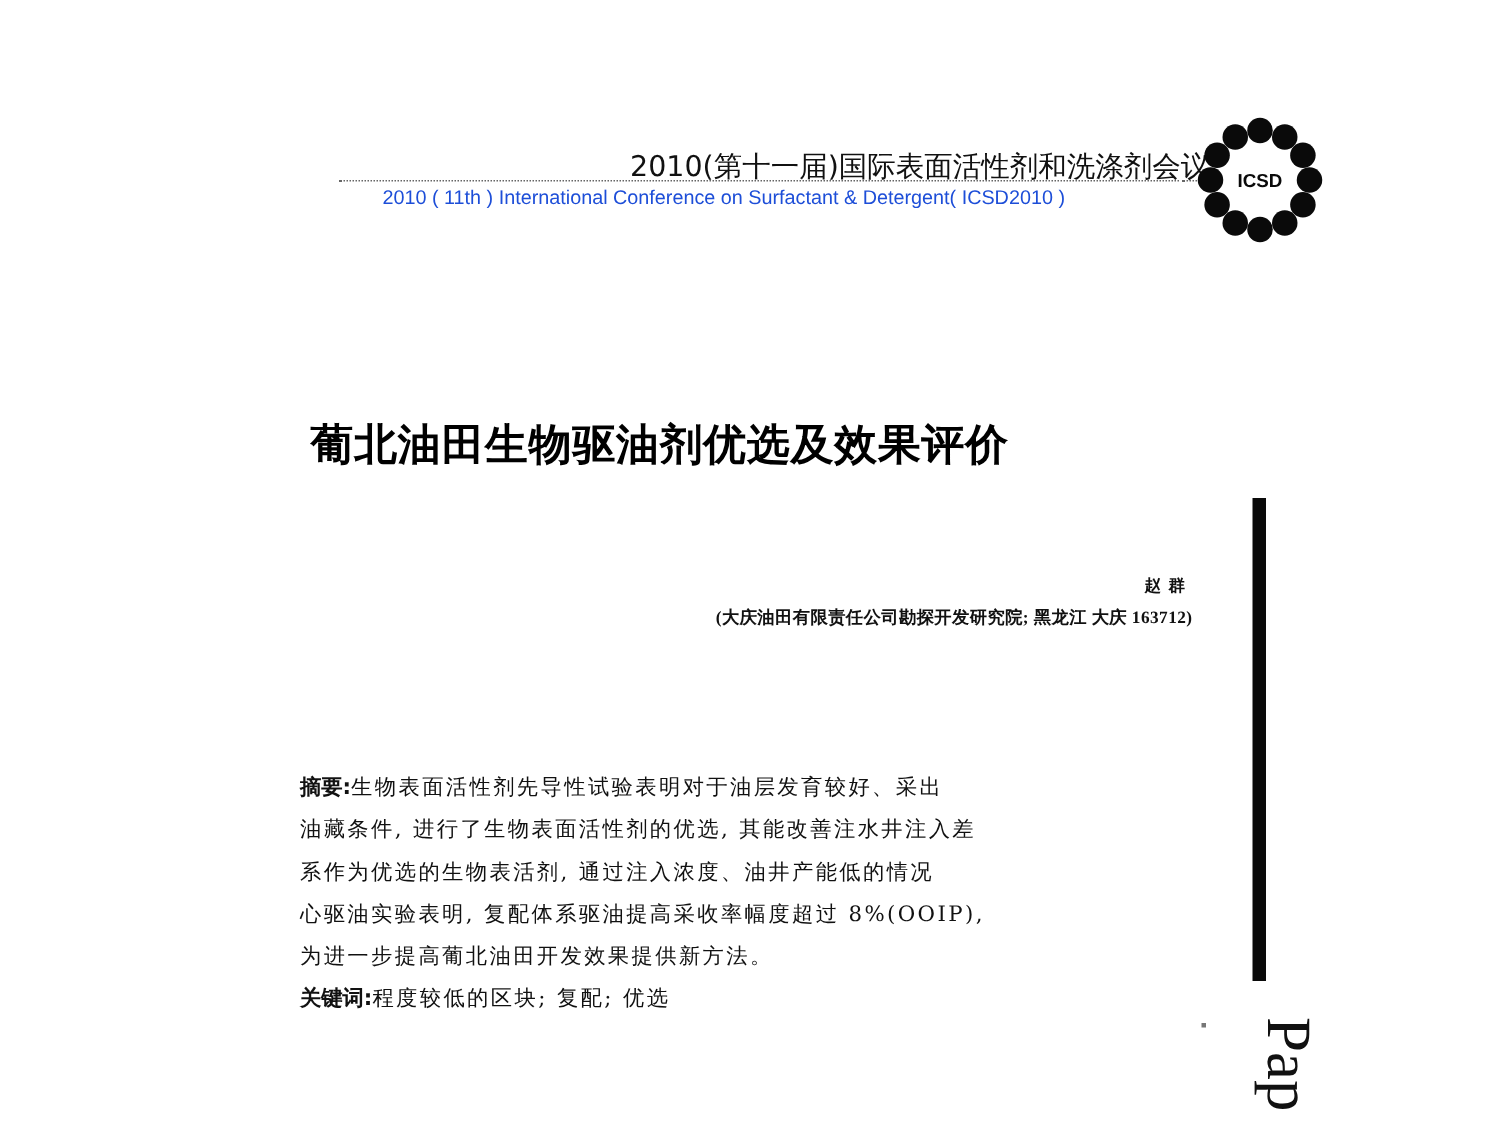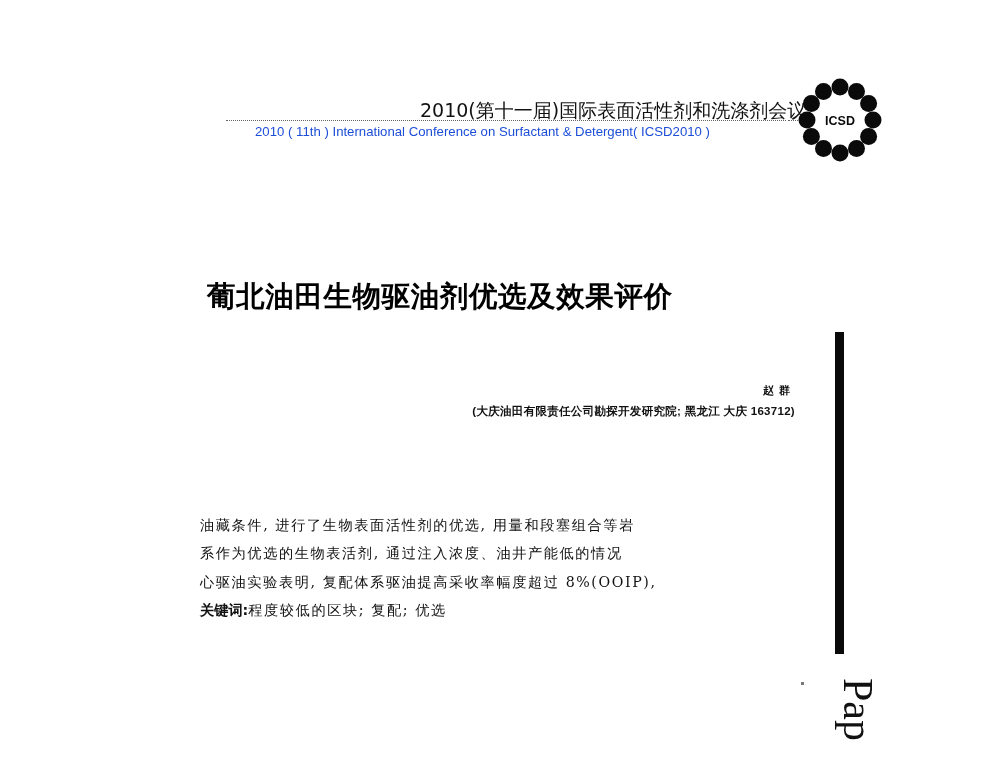--- a/index.html
+++ b/index.html
@@ -20,21 +20,21 @@
     .logo { position: absolute; left: 798px; top: 78px; width: 84px; height: 84px; }
 
     .title { position: absolute; left: 207px; top: 278px;
              font-family: "DejaVu Serif", serif; font-weight: bold; font-size: 28.5px;
              letter-spacing: 0.6px; white-space: nowrap; color: #000000; }
 
     .author { position: absolute; right: 205px; top: 383px;
               font-family: "DejaVu Serif", serif; font-weight: bold; 
               font-size: 11px; letter-spacing: 5px; white-space: nowrap; }
     .affil { position: absolute; right: 205px; top: 404px;
-             font-family: Liberation Sans, sans-serif; font-weight: bold; font-size: 11.5px;
+             font-family: Liberation Serif, serif; font-weight: bold; font-size: 11.5px;
              white-space: nowrap; letter-spacing: 0.3px; }
 
     .abstract { position: absolute; left: 200px; top: 511px; width: 525px;
                 font-family: "DejaVu Serif", serif; font-size: 14.2px; line-height: 28.3px;
                 letter-spacing: 1.6px; color: #111; }
     .abstract .line { display: block; white-space: nowrap; }
     .label-bold { font-family: "DejaVu Sans", sans-serif; font-weight: bold; letter-spacing: 0; }
 
     .side-bar { position: absolute; left: 835px; top: 332px; width: 9px; height: 322px;
                 background: #0a0a0a; }
@@ -72,21 +72,23 @@
     <text x="42" y="46.5" text-anchor="middle" font-family="Liberation Sans, sans-serif" font-weight="bold" font-size="12.5" fill="#0a0a0a">ICSD</text>
   </svg>
 </div>
 
 <div class="title">葡北油田生物驱油剂优选及效果评价</div>
 
 <div class="author">赵群</div>
 <div class="affil">(大庆油田有限责任公司勘探开发研究院; 黑龙江   大庆 163712)</div>
 
 <div class="abstract">
-  <span class="line">油藏条件, 进行了生物表面活性剂的优选, 用量和段塞组合等岩</span>
+  <span class="line"><span class="label-bold">摘要:</span><span>生物表面活性剂先导性试验表明对于油层发育较好、采出</span></span>
+  <span class="line">油藏条件, 进行了生物表面活性剂的优选, 其能改善注水井注入差</span>
   <span class="line">系作为优选的生物表活剂, 通过注入浓度、油井产能低的情况</span>
   <span class="line">心驱油实验表明, 复配体系驱油提高采收率幅度超过 8%(OOIP),</span>
+  <span class="line">为进一步提高葡北油田开发效果提供新方法。</span>
   <span class="line"><span class="label-bold">关键词:</span><span>程度较低的区块; 复配; 优选</span></span>
 </div>
 
 <div class="side-bar"></div>
 <div class="side-text">Pap</div>
 <div class="speck"></div>
 
 </body></html>

